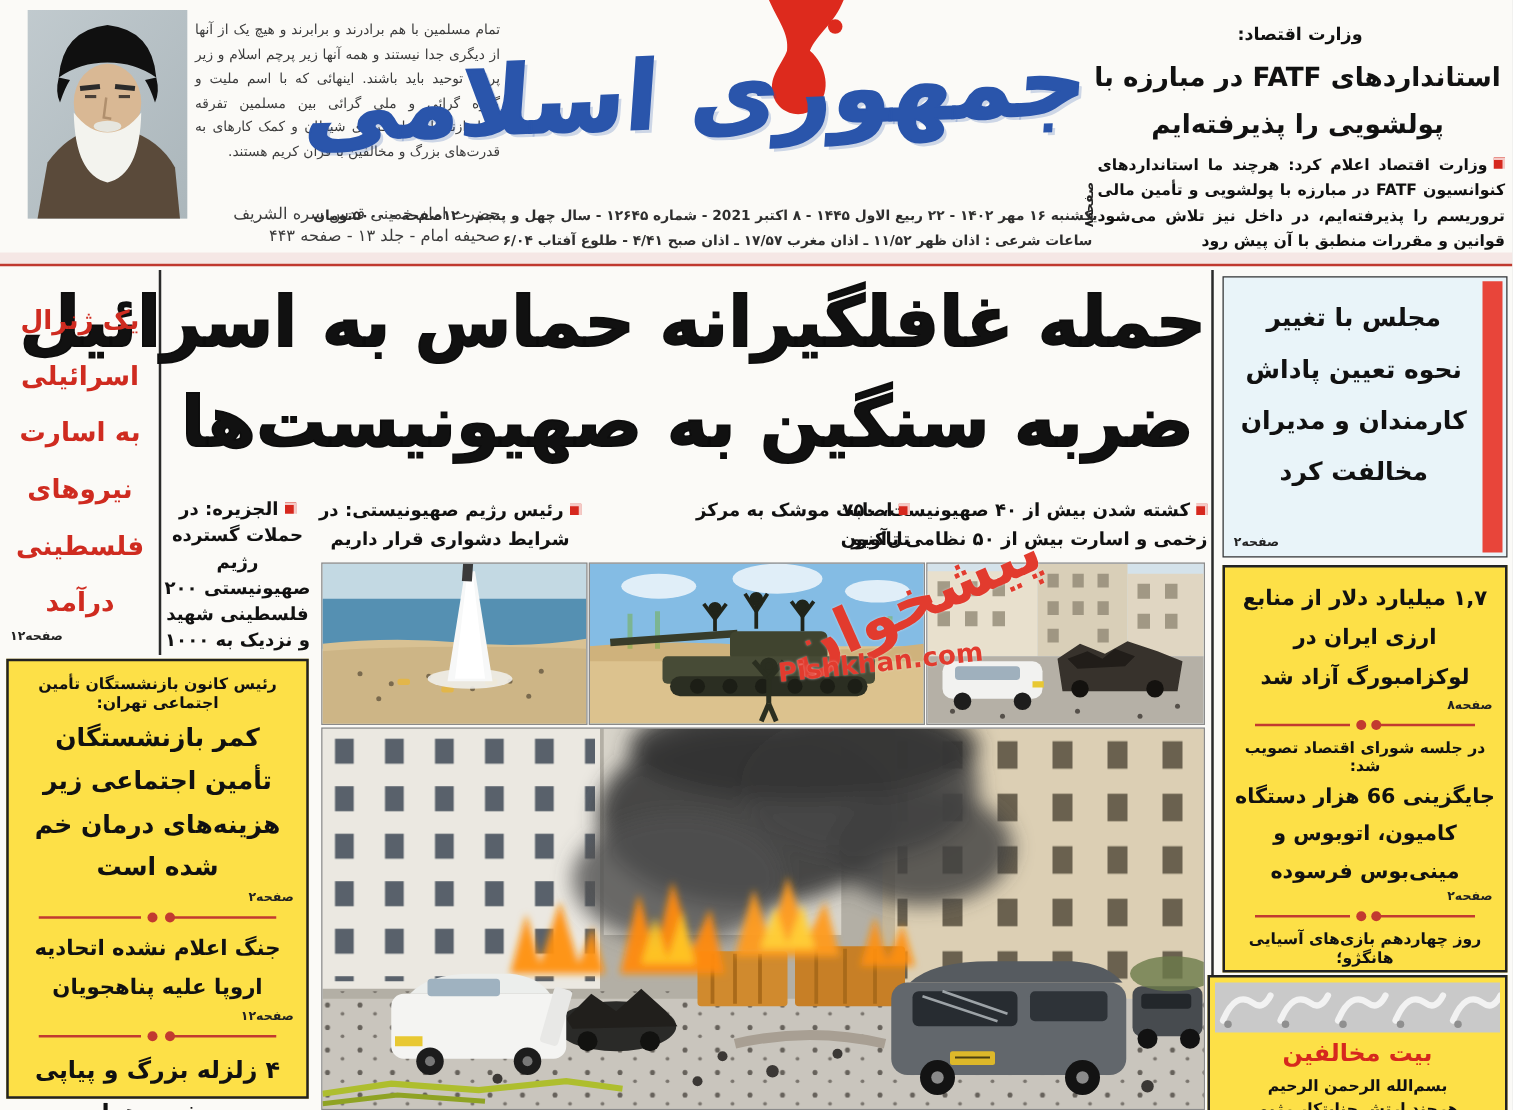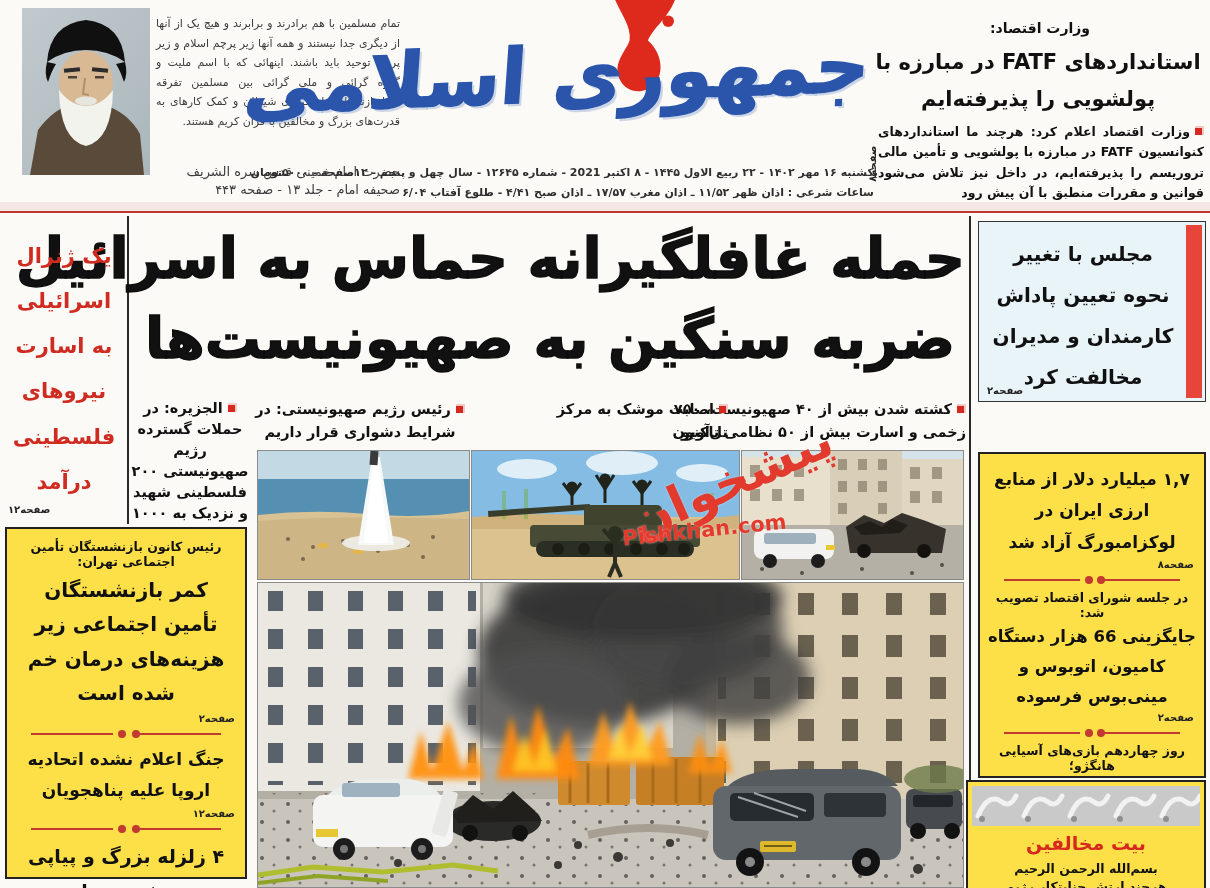--- a/index.html
+++ b/index.html
@@ -355,21 +355,21 @@
           <circle cx="320" cy="262" r="4"></circle>
           <circle cx="360" cy="274" r="5"></circle>
           <circle cx="412" cy="260" r="4"></circle>
           <circle cx="300" cy="282" r="4"></circle>
           <circle cx="660" cy="286" r="5"></circle>
           <circle cx="140" cy="280" r="4"></circle>
         </g>
     </svg>
   </div>
 
-  <div class="abs" style="left:978px;top:221px;width:228px;height:181px;background:#e9f4f9;border:1.5px solid #333;box-sizing:border-box;">
+  <div class="abs" style="left:978px;top:221px;width:228px;height:225px;background:#e9f4f9;border:1.5px solid #333;box-sizing:border-box;">
     <div class="abs" style="right:3px;top:3px;bottom:3px;width:16px;background:#e8453a;"></div>
     <div class="b ctr" style="font-size:20px;line-height:2.05;padding:12px 30px 0 12px;">مجلس با تغییر نحوه تعیین پاداش کارمندان و مدیران مخالفت کرد</div>
     <div class="abs pg" style="left:8px;bottom:5px;">صفحه۲</div>
   </div>
 
   <div class="abs nbox" style="left:978px;top:452px;width:228px;height:326px;padding:10px 8px 4px;">
     <div class="b ctr" style="font-size:17px;line-height:1.85;">۱,۷ میلیارد دلار از منابع ارزی ایران در لوکزامبورگ آزاد شد</div>
     <div class="pg" style="margin:1px 2px 0;">صفحه۸</div>
     <div class="rdiv"></div>
     <div class="kick ctr">در جلسه شورای اقتصاد تصویب شد:</div>

